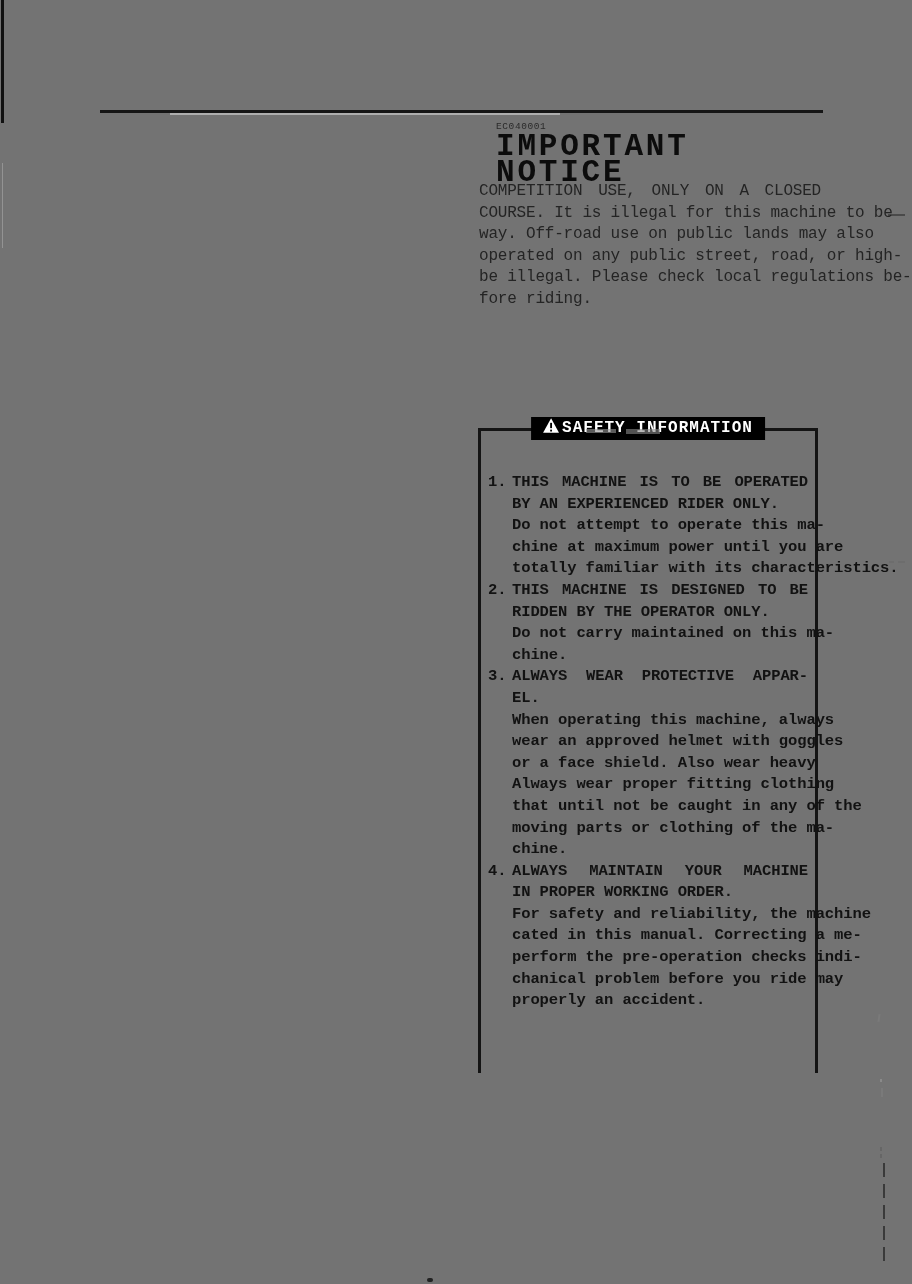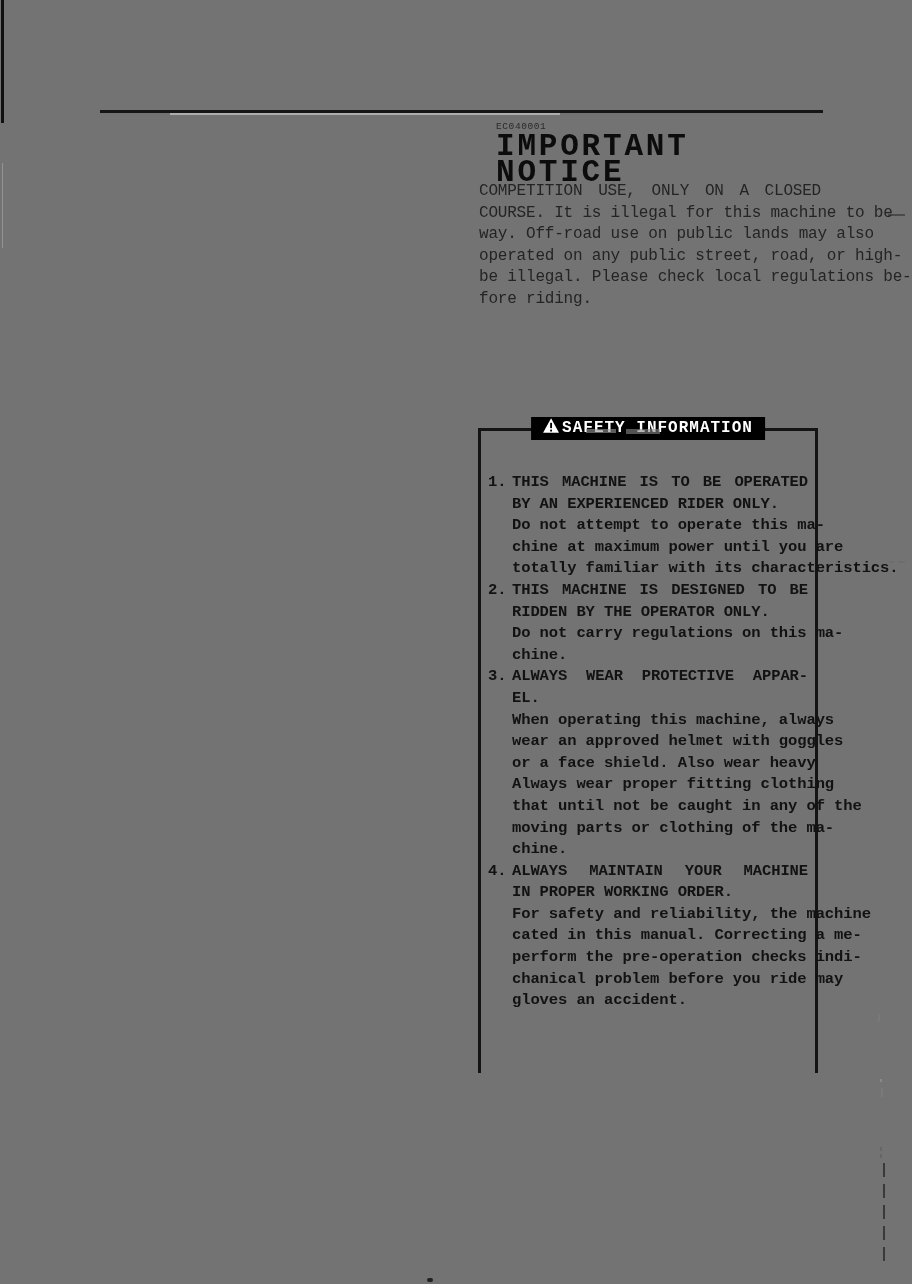--- a/index.html
+++ b/index.html
@@ -115,21 +115,21 @@
           <div class="ln">THIS MACHINE IS TO BE OPERATED</div>
           <div class="ln last">BY AN EXPERIENCED RIDER ONLY.</div>
           <div class="ln">Do not attempt to operate this ma-</div>
           <div class="ln">chine at maximum power until you are</div>
           <div class="ln last">totally familiar with its characteristics.</div>
         </li>
         <li class="s-item">
           <span class="num">2.</span>
           <div class="ln">THIS MACHINE IS DESIGNED TO BE</div>
           <div class="ln last">RIDDEN BY THE OPERATOR ONLY.</div>
-          <div class="ln">Do not carry regulations on this ma-</div>
+          <div class="ln">Do not carry maintained on this ma-</div>
           <div class="ln last">chine.</div>
         </li>
         <li class="s-item">
           <span class="num">3.</span>
           <div class="ln">ALWAYS WEAR PROTECTIVE APPAR-</div>
           <div class="ln last">EL.</div>
           <div class="ln">When operating this machine, always</div>
           <div class="ln">wear an approved helmet with goggles</div>
           <div class="ln">or a face shield. Also wear heavy</div>
           <div class="ln">Always wear proper fitting clothing</div>
@@ -138,20 +138,20 @@
           <div class="ln last">chine.</div>
         </li>
         <li class="s-item">
           <span class="num">4.</span>
           <div class="ln">ALWAYS MAINTAIN YOUR MACHINE</div>
           <div class="ln last">IN PROPER WORKING ORDER.</div>
           <div class="ln">For safety and reliability, the machine</div>
           <div class="ln">cated in this manual. Correcting a me-</div>
           <div class="ln">perform the pre-operation checks indi-</div>
           <div class="ln">chanical problem before you ride may</div>
-          <div class="ln last">gloves an accident.</div>
+          <div class="ln last">properly an accident.</div>
         </li>
       </ol>
   </div>
   <div class="banner-smudge1"></div>
   <div class="banner-smudge2"></div>
 
 </div>
 
 </body></html>

